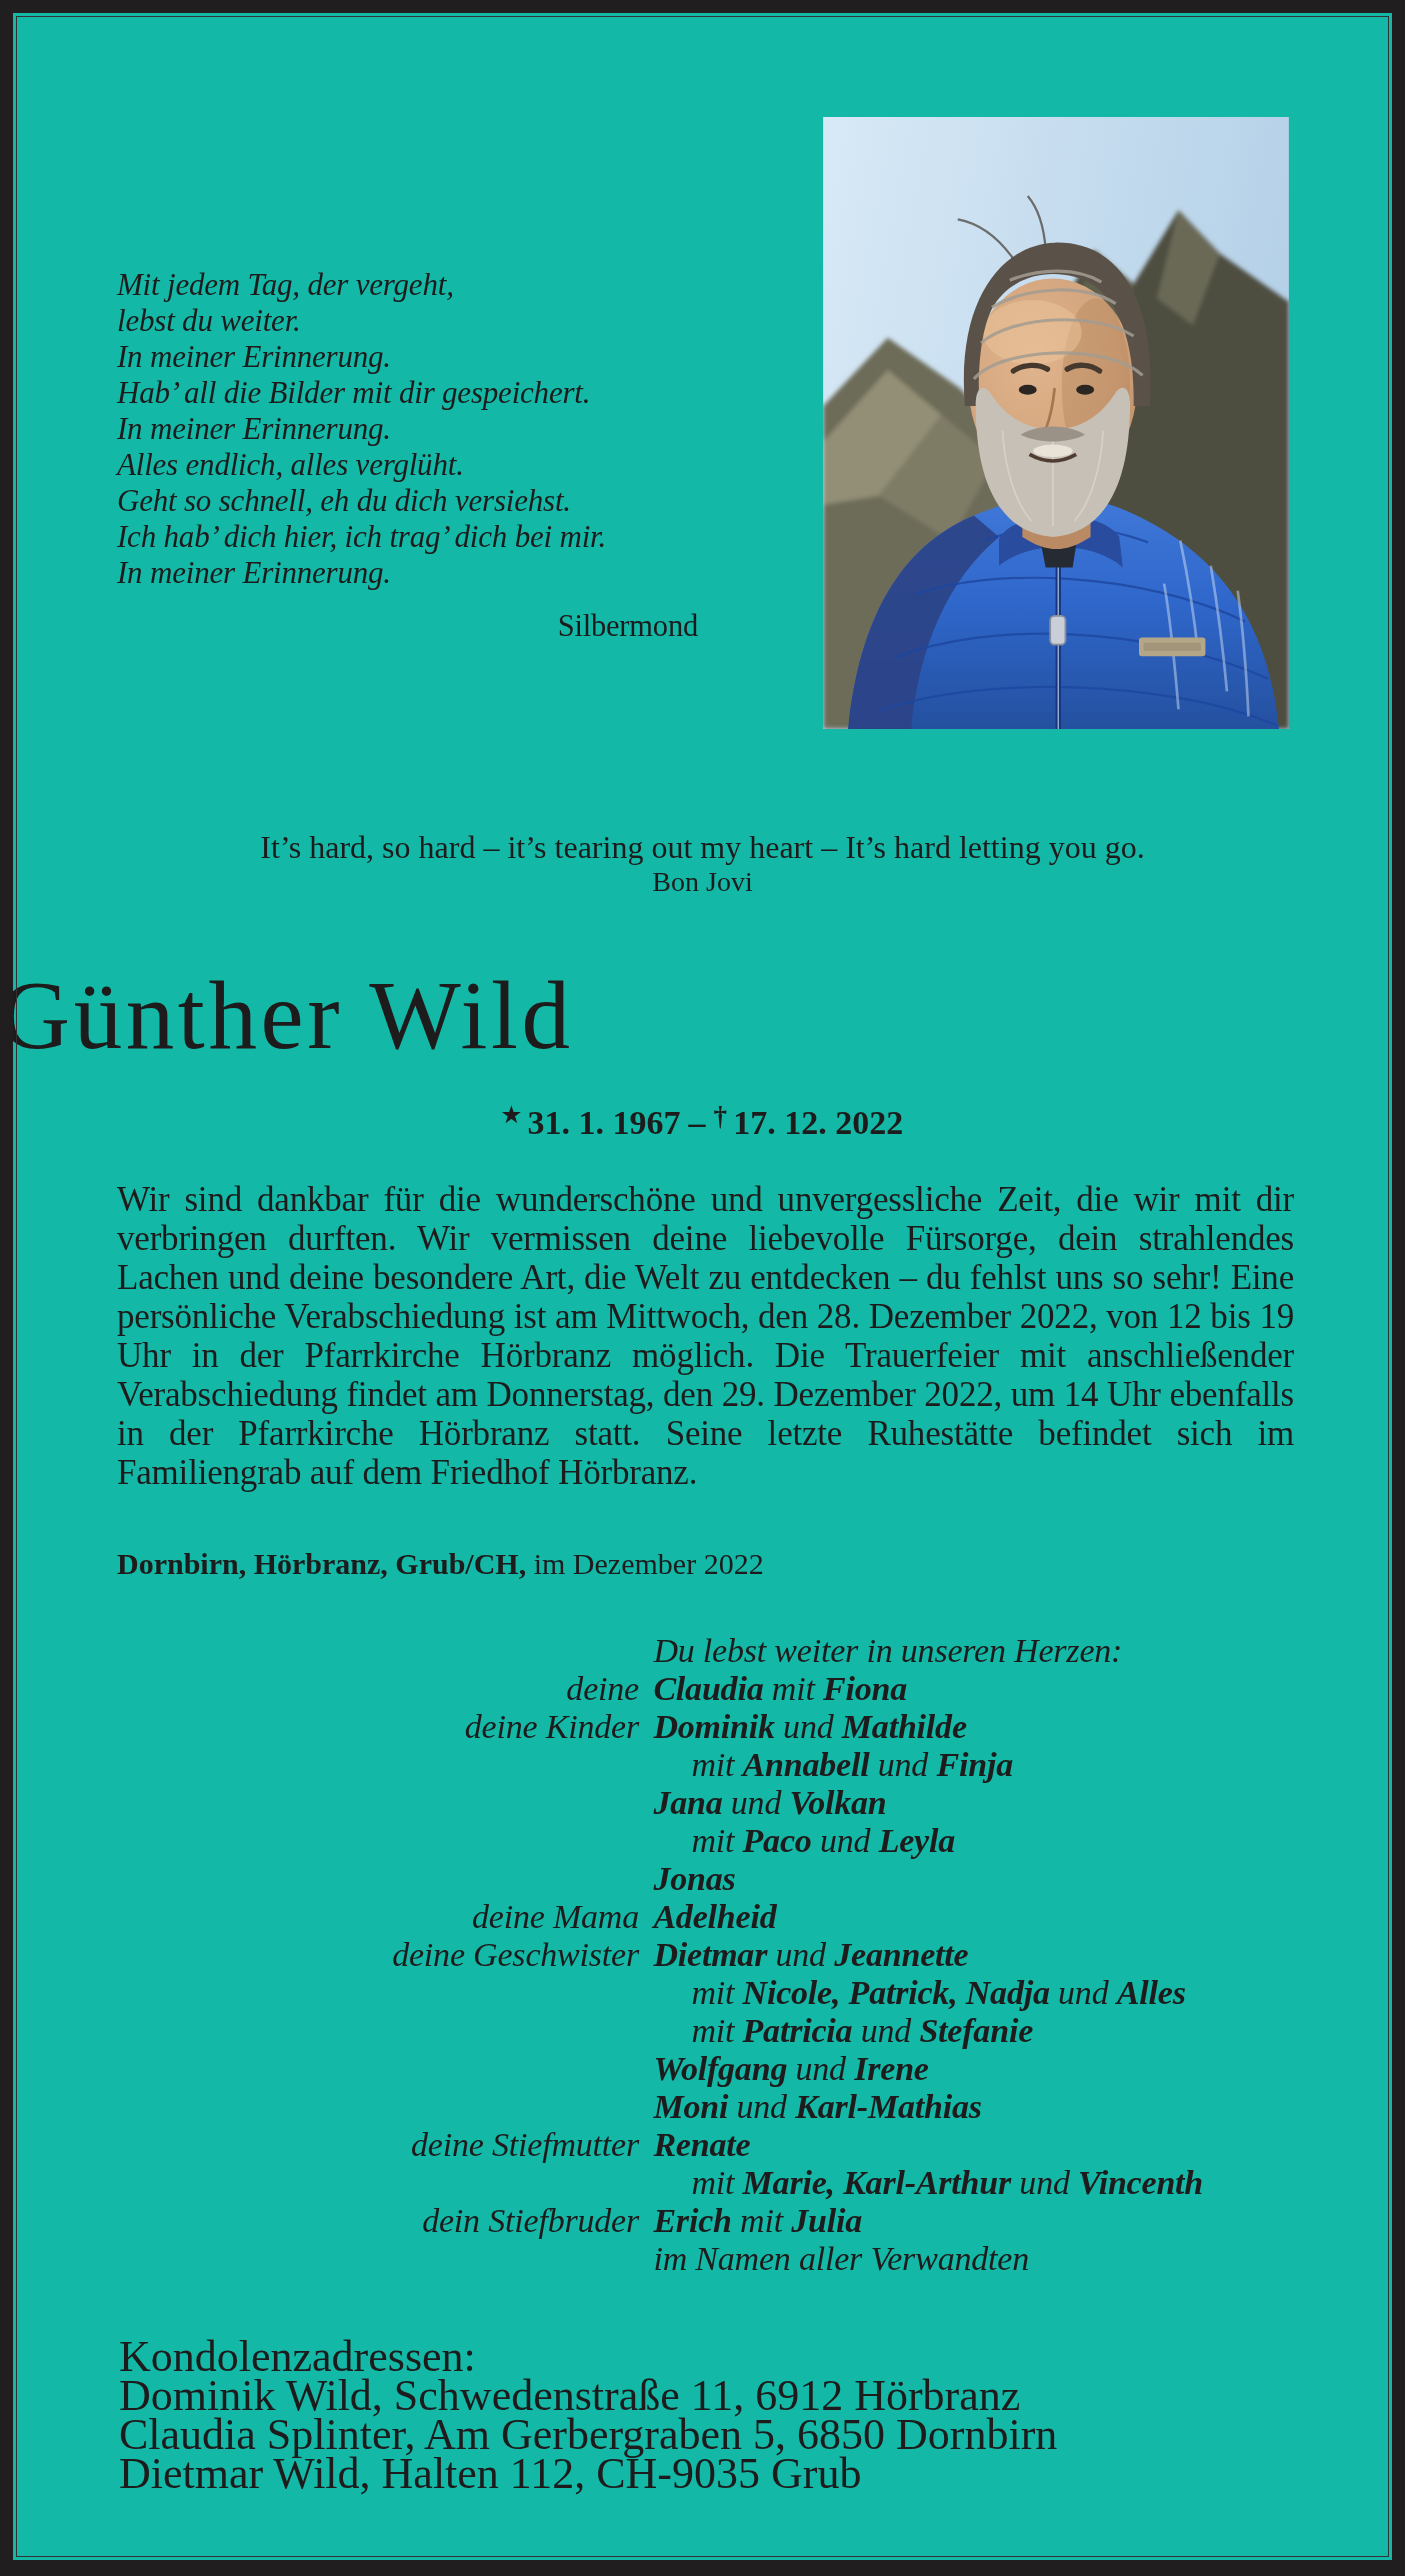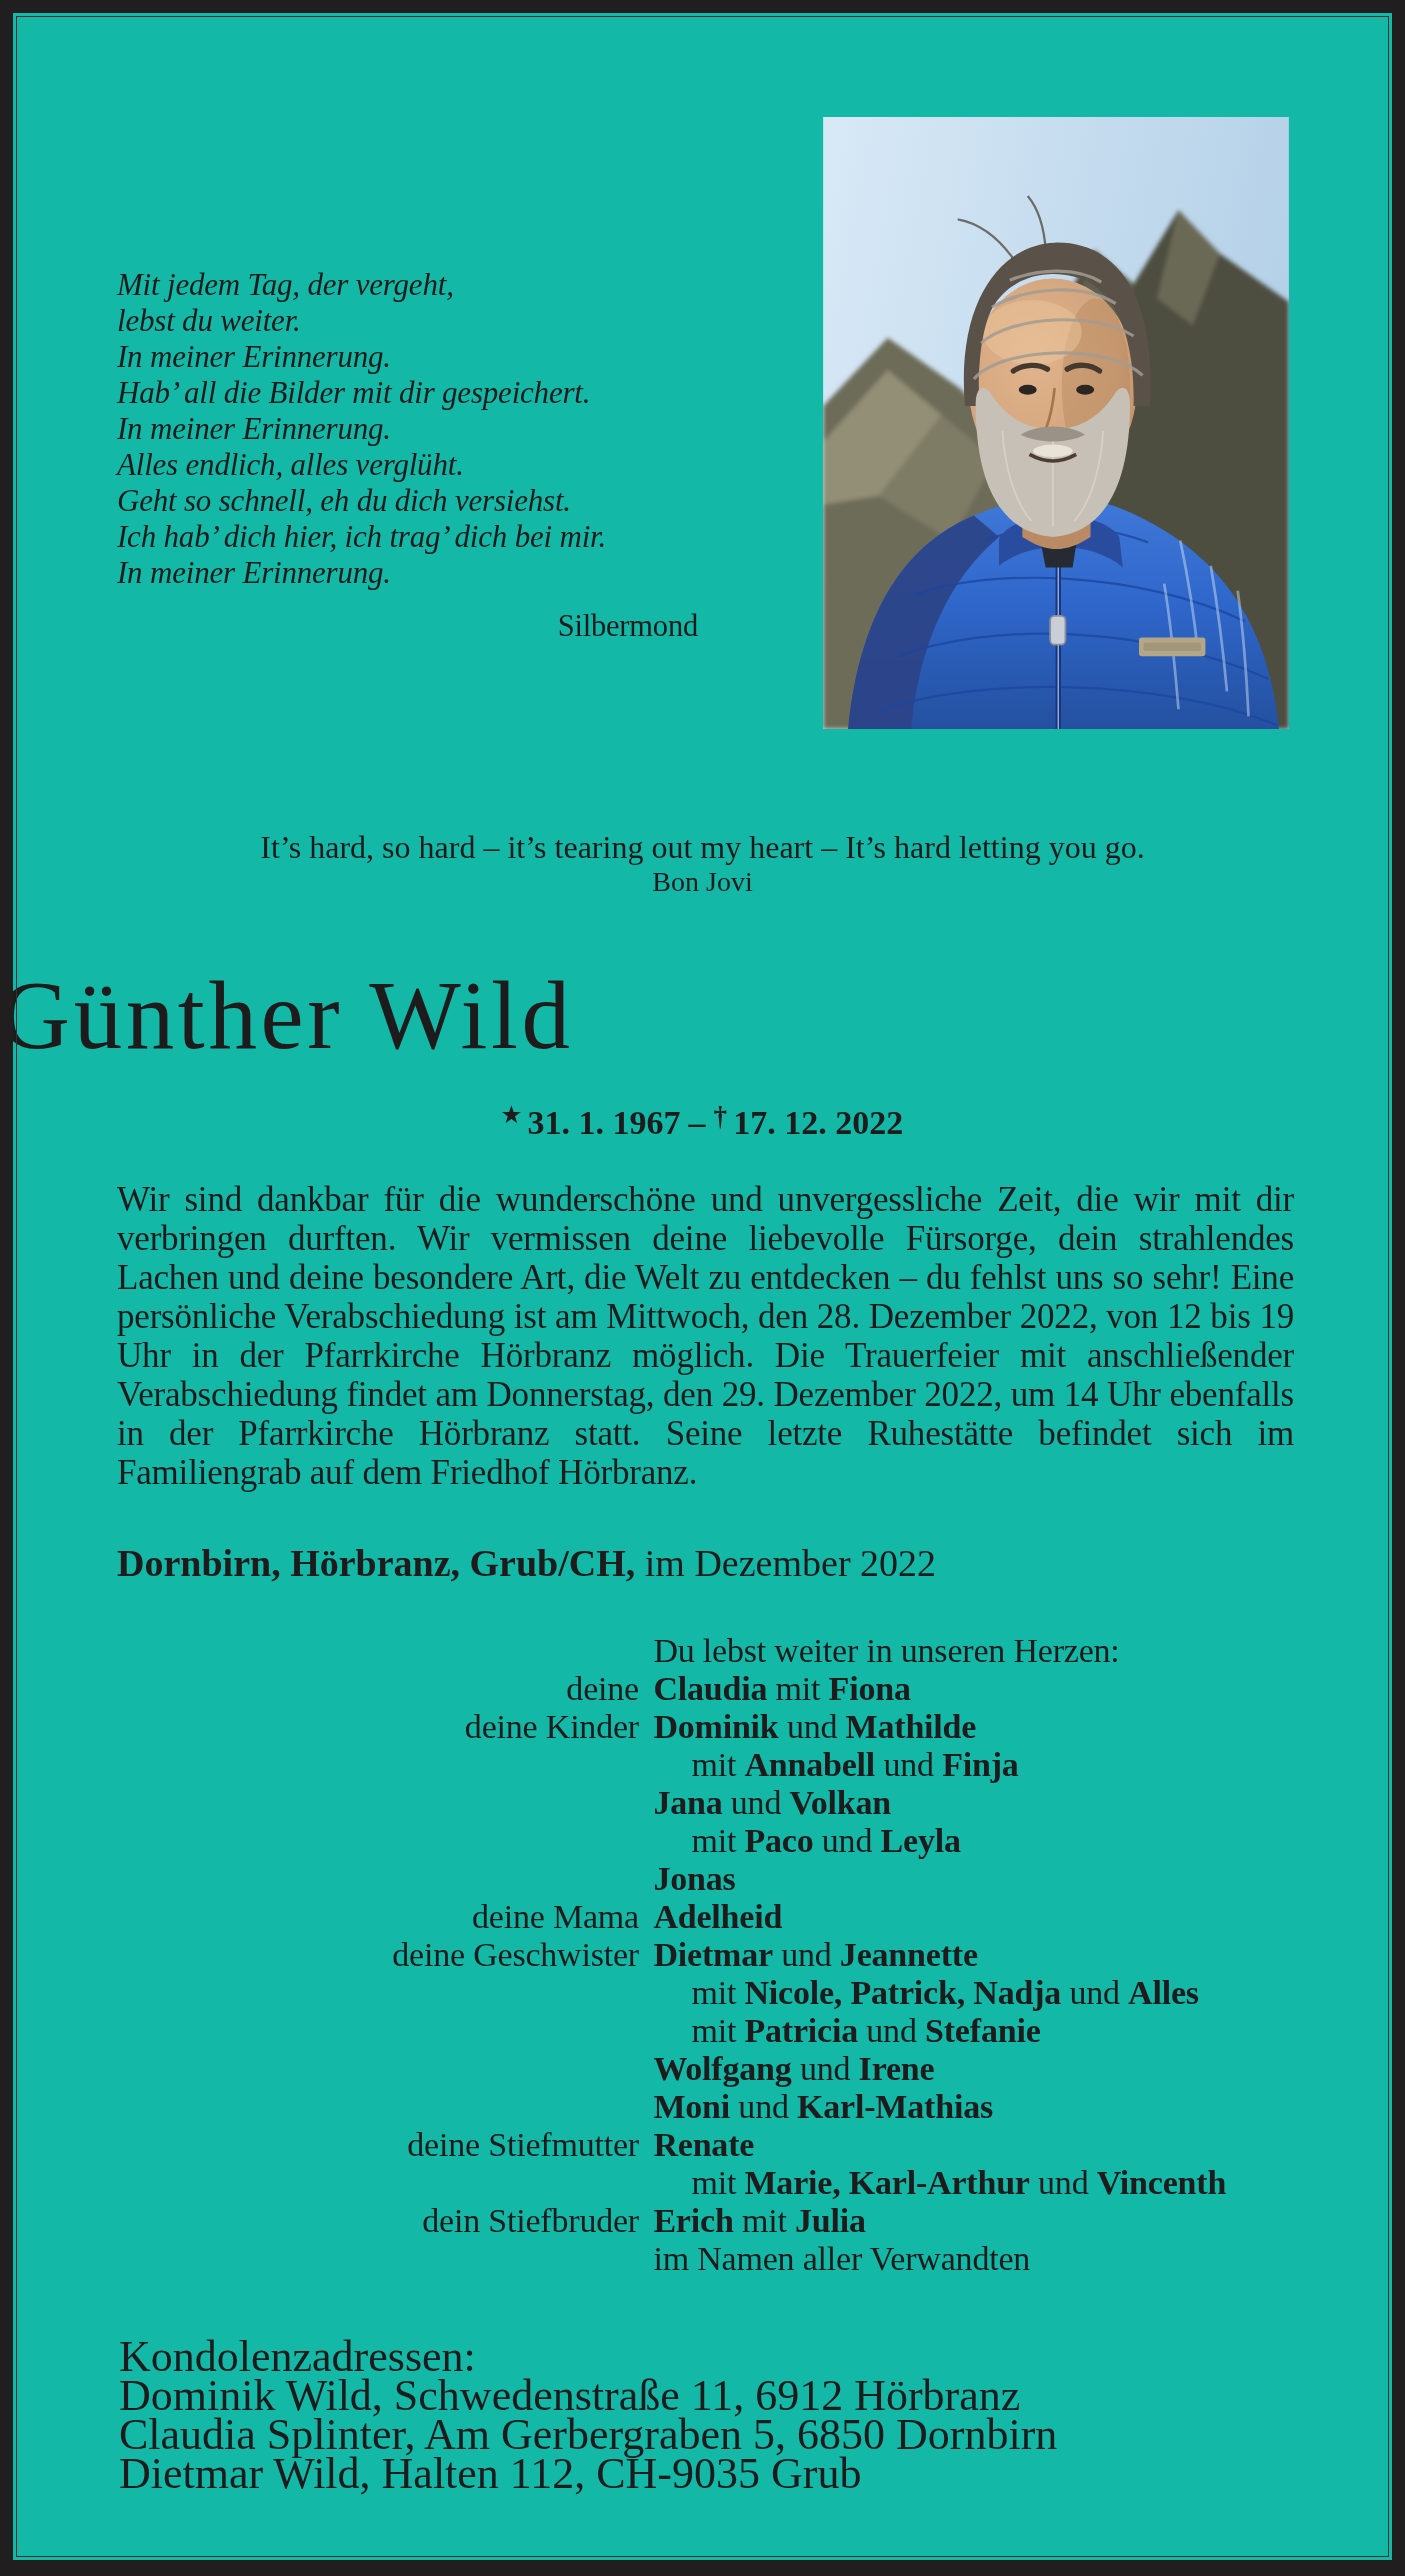--- a/index.html
+++ b/index.html
@@ -26,25 +26,25 @@
   .name{position:absolute;left:0;top:966px;width:1405px;text-align:left;
         font-size:97px;line-height:99px;letter-spacing:3.6px;white-space:nowrap;}
   .dates{position:absolute;left:0;top:1097px;width:1405px;text-align:center;
          font-size:34px;line-height:36px;font-weight:bold;}
   .dates .sym-star{font-size:21.5px;vertical-align:11.7px;margin-right:6.3px;}
   .dates .sep{margin:0 8px;}
   .dates .sym-cross{font-size:27px;vertical-align:9px;margin-right:6.3px;font-weight:bold;}
   
   .announce{position:absolute;left:117px;top:1180px;width:1177px;
             font-size:35px;line-height:39px;text-align:justify;letter-spacing:-0.2px;}
-  .dateline{position:absolute;left:117px;top:1544px;width:1177px;font-size:38px;line-height:39px;}
+  .dateline{position:absolute;left:117px;top:1544px;width:1177px;font-size:30px;line-height:39px;}
   .dateline .b{font-weight:bold;}
   
   .mem{position:absolute;left:117px;top:1632px;width:1199px;font-size:34px;line-height:38px;letter-spacing:-0.2px;}
-  .mem .row{display:flex;}
+  .mem .row{display:flex;font-style:italic;}
   .mem .lbl{flex:0 0 522px;text-align:right;}
   .mem .nms{flex:1 1 auto;margin-left:14.4px;}
   .mem .nms.ind{padding-left:38px;}
   .b{font-weight:bold;}
   
   .kond{position:absolute;left:119px;top:2337px;font-size:44px;line-height:39px;}
 </style>
 </head>
 <body>
 

